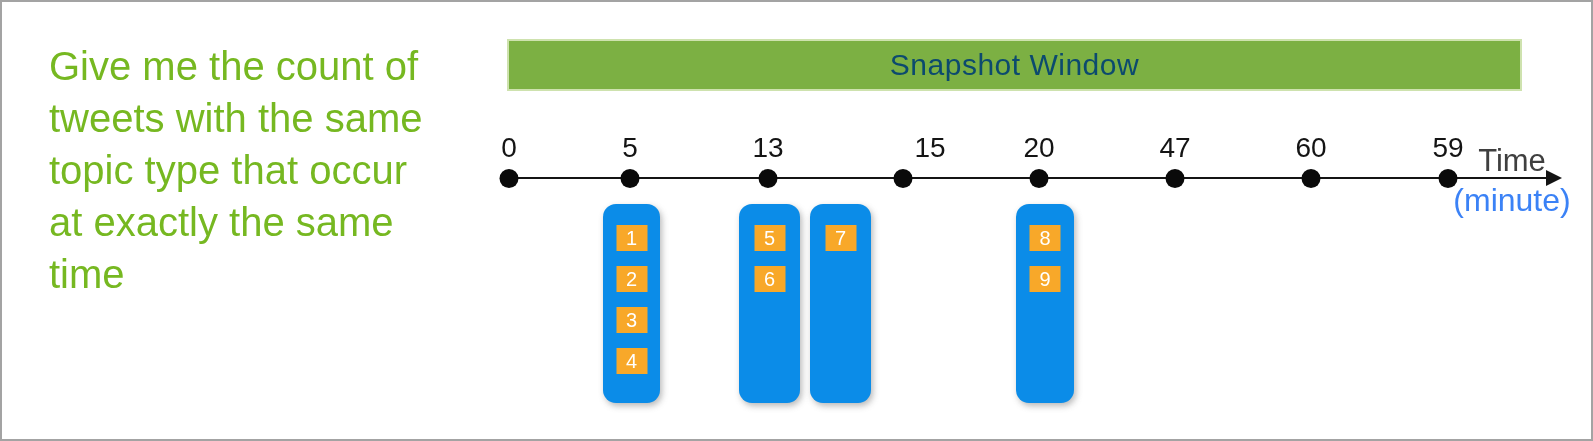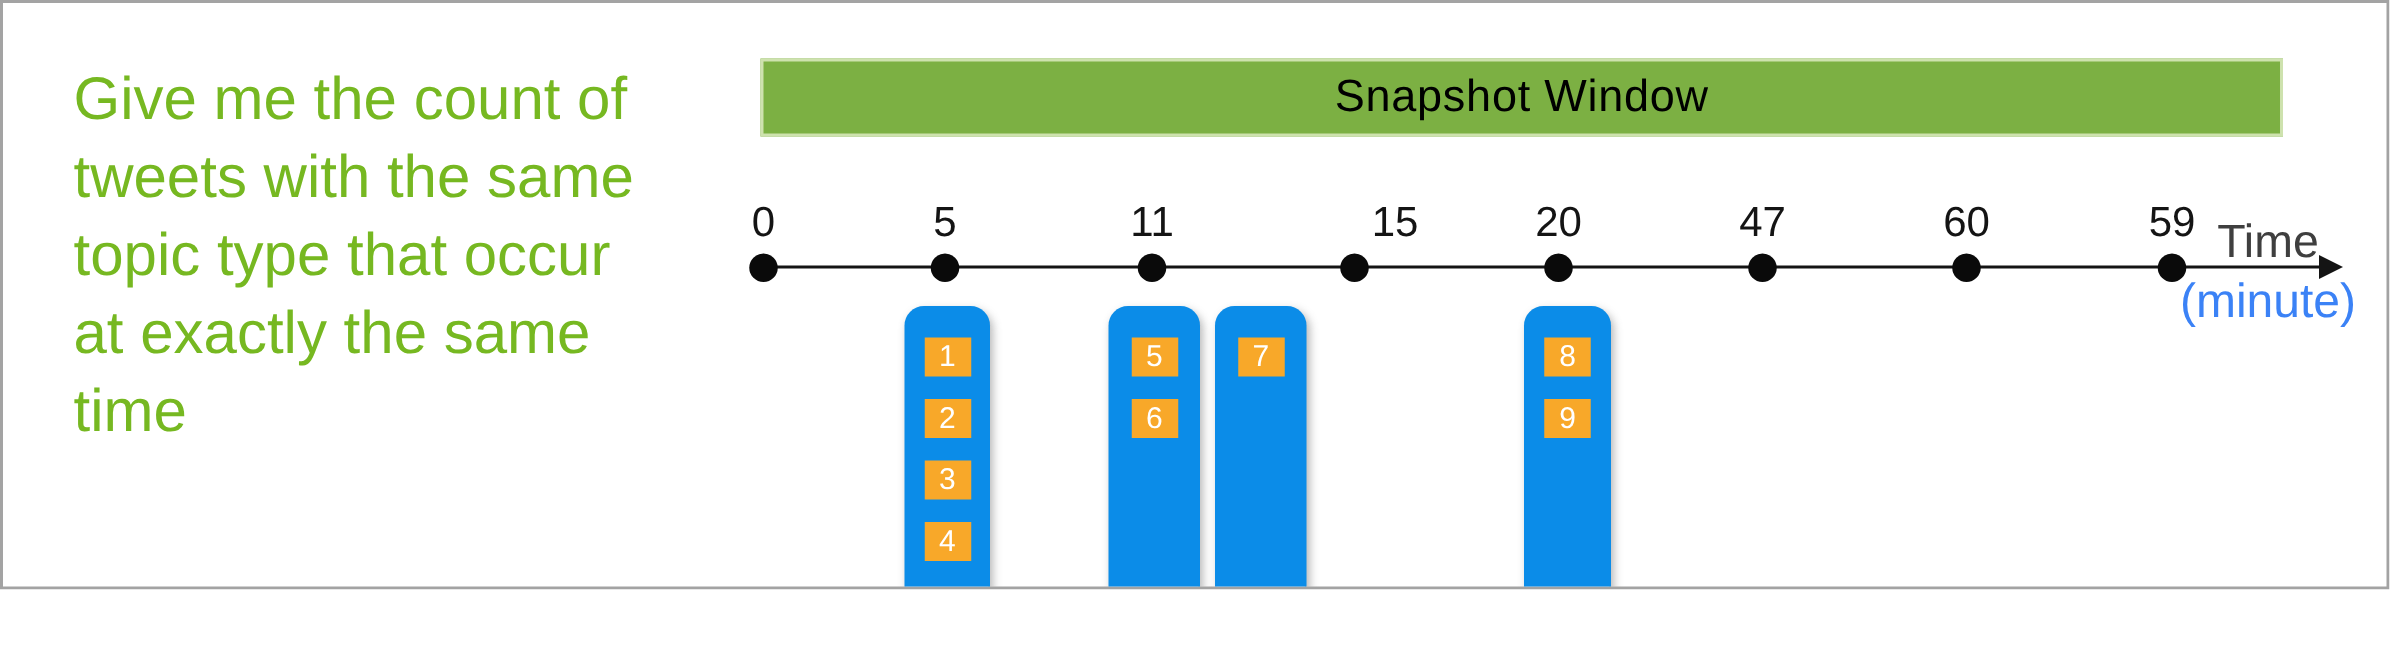--- a/index.html
+++ b/index.html
@@ -1,19 +1,19 @@
 <!DOCTYPE html>
 <html><head>
 <meta charset="utf-8">
 <style>
   html,body{margin:0;padding:0;background:#fff;}
   body{font-family:"Liberation Sans", sans-serif;}
   .frame{
     position:relative;
-    width:1593px;height:393px;
+    width:1593px;height:441px;
     box-sizing:border-box;
     background:#ffffff;
     border:2px solid #a3a3a3;
     overflow:hidden;
   }
   
   .prompt{
     position:absolute;
     left:47px;top:38px;
     width:390px;
@@ -26,21 +26,21 @@
   .banner{
     position:absolute;
     left:505px;top:37px;
     width:1015px;height:52px;
     box-sizing:border-box;
     background:#7cb043;
     border:2px solid #cee2ae;
     display:flex;align-items:center;justify-content:center;
   }
   .banner span{
-    color:#000000;
+    color:#0c4a6e;
     font-size:30px;
     font-weight:400;
     letter-spacing:0.5px;
   }
   
   .axis-line{
     position:absolute;
     left:507px;top:175px;
     width:1048px;height:2px;
     background:#141414;
@@ -117,21 +117,21 @@
 
   <div>
     <div class="axis-line"></div>
     <div class="axis-arrow"></div>
     <div id="ticks">
         <div class="dot" style="left: 507px;"></div>
         <div class="tick-label" style="left: 507px;">0</div>
         <div class="dot" style="left: 628px;"></div>
         <div class="tick-label" style="left: 628px;">5</div>
         <div class="dot" style="left: 766px;"></div>
-        <div class="tick-label" style="left: 766px;">11</div>
+        <div class="tick-label" style="left: 766px;">13</div>
         <div class="dot" style="left: 901px;"></div>
         <div class="tick-label" style="left: 901px; margin-left: 27px;">15</div>
         <div class="dot" style="left: 1037px;"></div>
         <div class="tick-label" style="left: 1037px;">20</div>
         <div class="dot" style="left: 1173px;"></div>
         <div class="tick-label" style="left: 1173px;">47</div>
         <div class="dot" style="left: 1309px;"></div>
         <div class="tick-label" style="left: 1309px;">60</div>
         <div class="dot" style="left: 1446px;"></div>
         <div class="tick-label" style="left: 1446px;">59</div>

